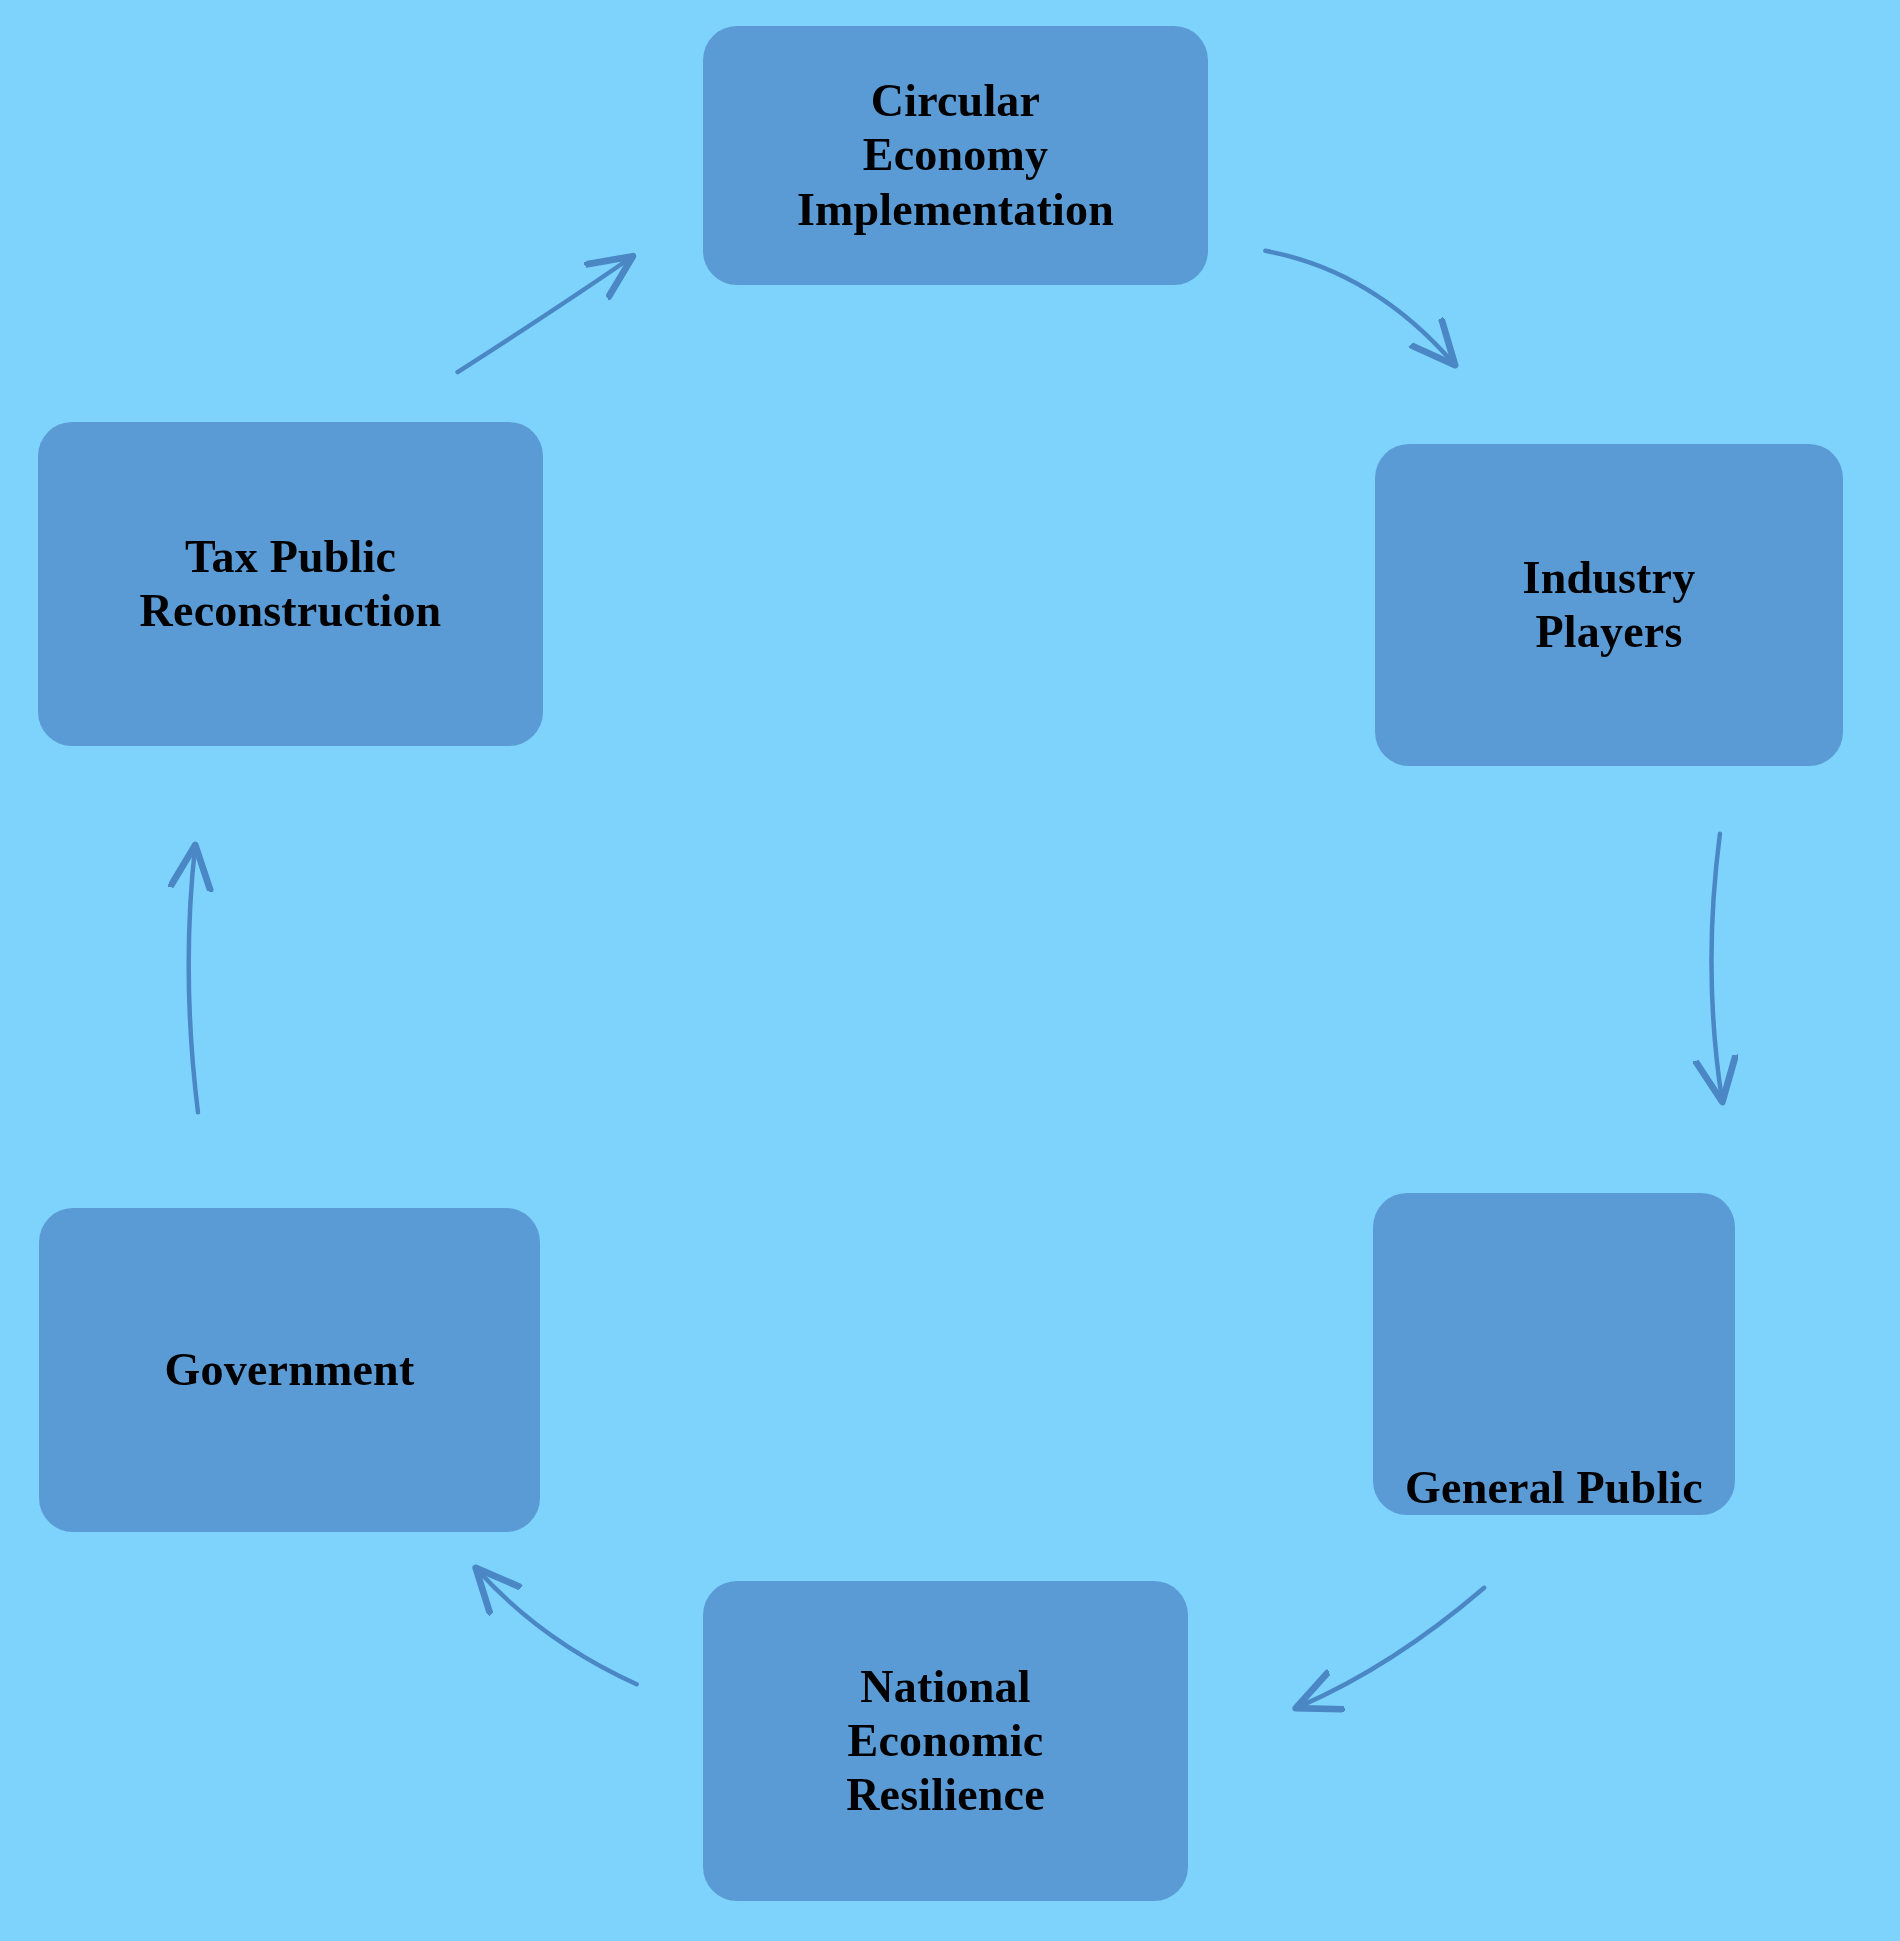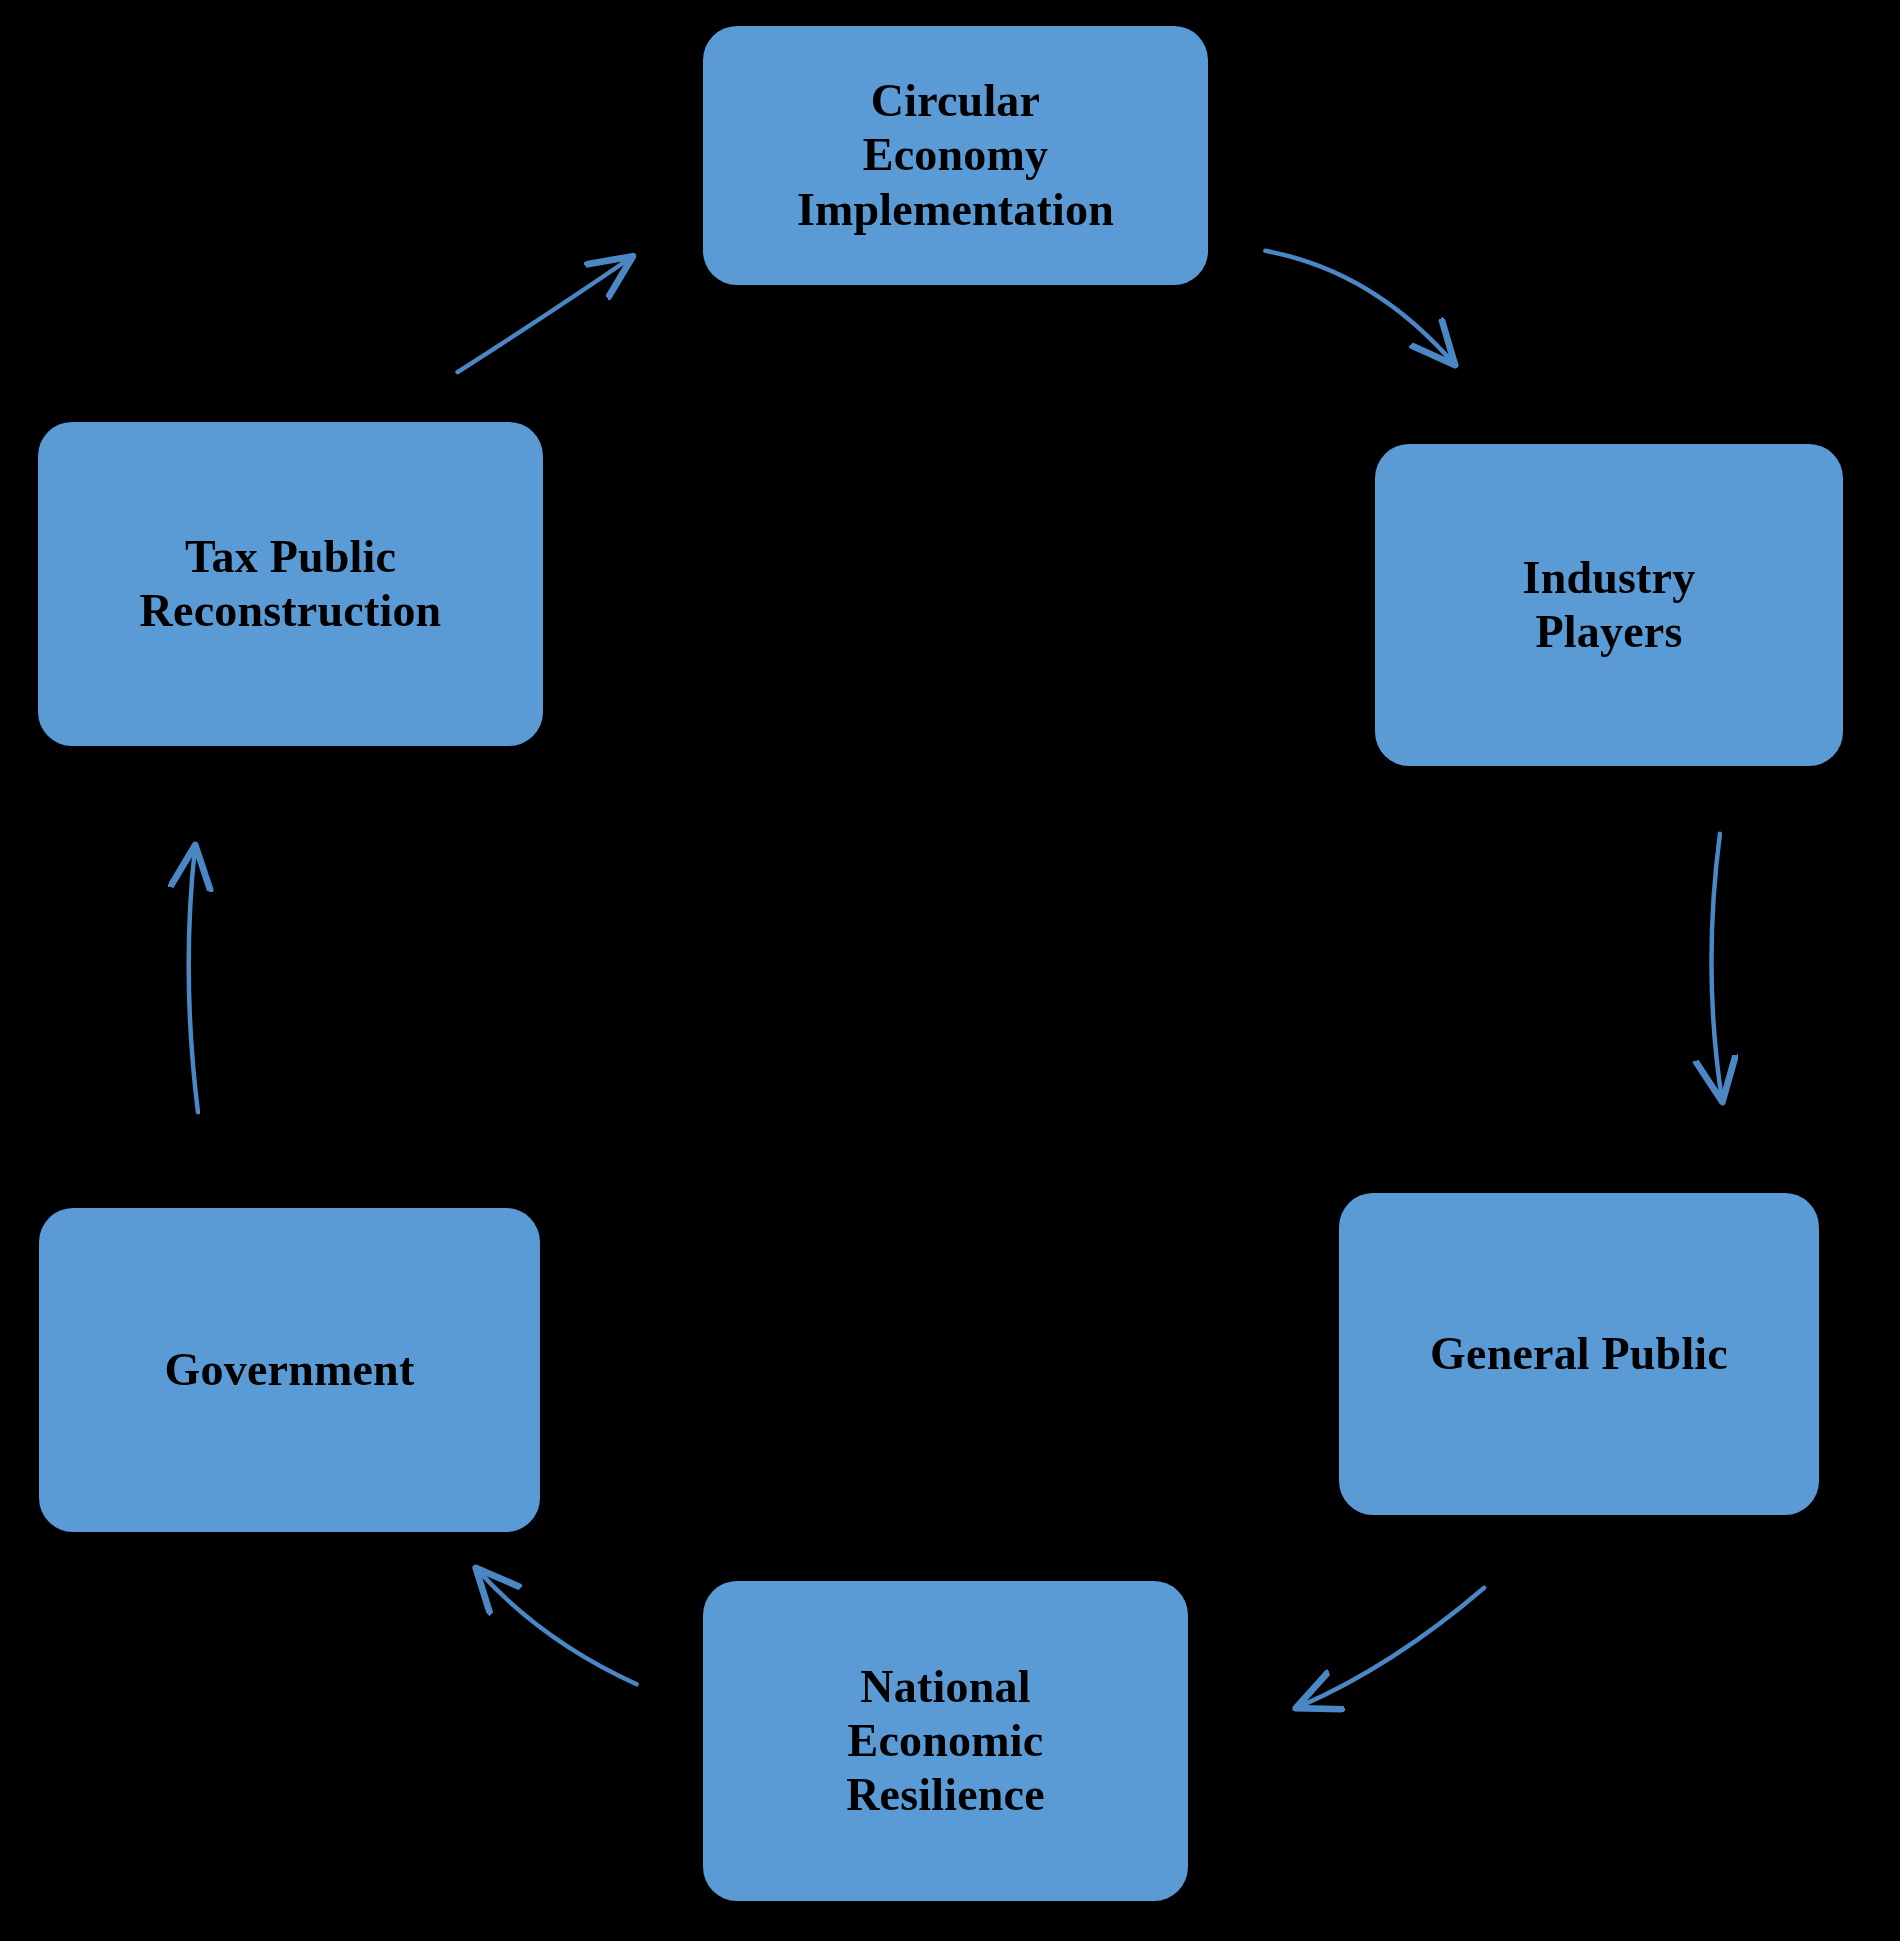--- a/index.html
+++ b/index.html
@@ -7,21 +7,21 @@
     padding: 0;
     background: #ffffff;
   }
   body {
     font-family: "Liberation Serif", "DejaVu Serif", serif;
   }
   #canvas {
     position: relative;
     width: 1900px;
     height: 1941px;
-    background: #000000;
+    background: #7dd3fc;
     overflow: hidden;
   }
   #arrow-layer {
     position: absolute;
     left: 0;
     top: 0;
     width: 1900px;
     height: 1941px;
     pointer-events: none;
   }
@@ -41,21 +41,21 @@
     font-size: 46px;
     line-height: 1.18;
     letter-spacing: 0.2px;
     padding: 0 14px;
     white-space: pre-line;
   }
 
   
   #node-circular-economy-implementation { left: 703px; top: 26px;   width: 505px; height: 259px; }
   #node-industry-players               { left: 1375px; top: 444px;  width: 468px; height: 322px; }
-  #node-general-public                 { left: 1339px; top: 1193px; width: 480px; height: 322px; }
+  #node-general-public                 { left: 1373px; top: 1193px; width: 362px; height: 322px; align-items: flex-end; }
   #node-national-economic-resilience   { left: 703px;  top: 1581px; width: 485px; height: 320px; }
   #node-government                     { left: 39px;   top: 1208px; width: 501px; height: 324px; }
   #node-tax-policy-reconstruction      { left: 38px;   top: 422px;  width: 505px; height: 324px; }
 </style>
 </head>
 <body>
 
 <div id="canvas">
 
   <svg id="arrow-layer" viewBox="0 0 1910 1951" xmlns="http://www.w3.org/2000/svg">

